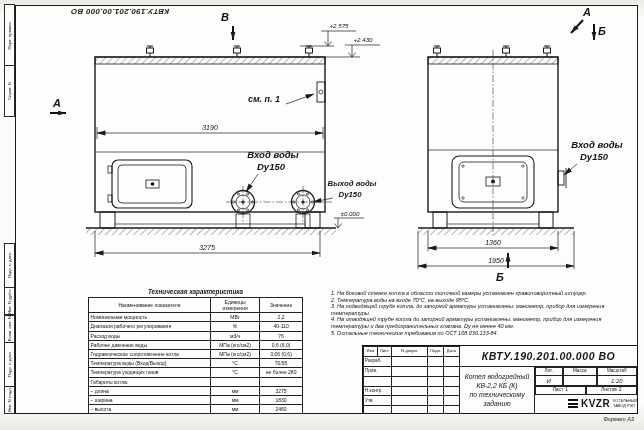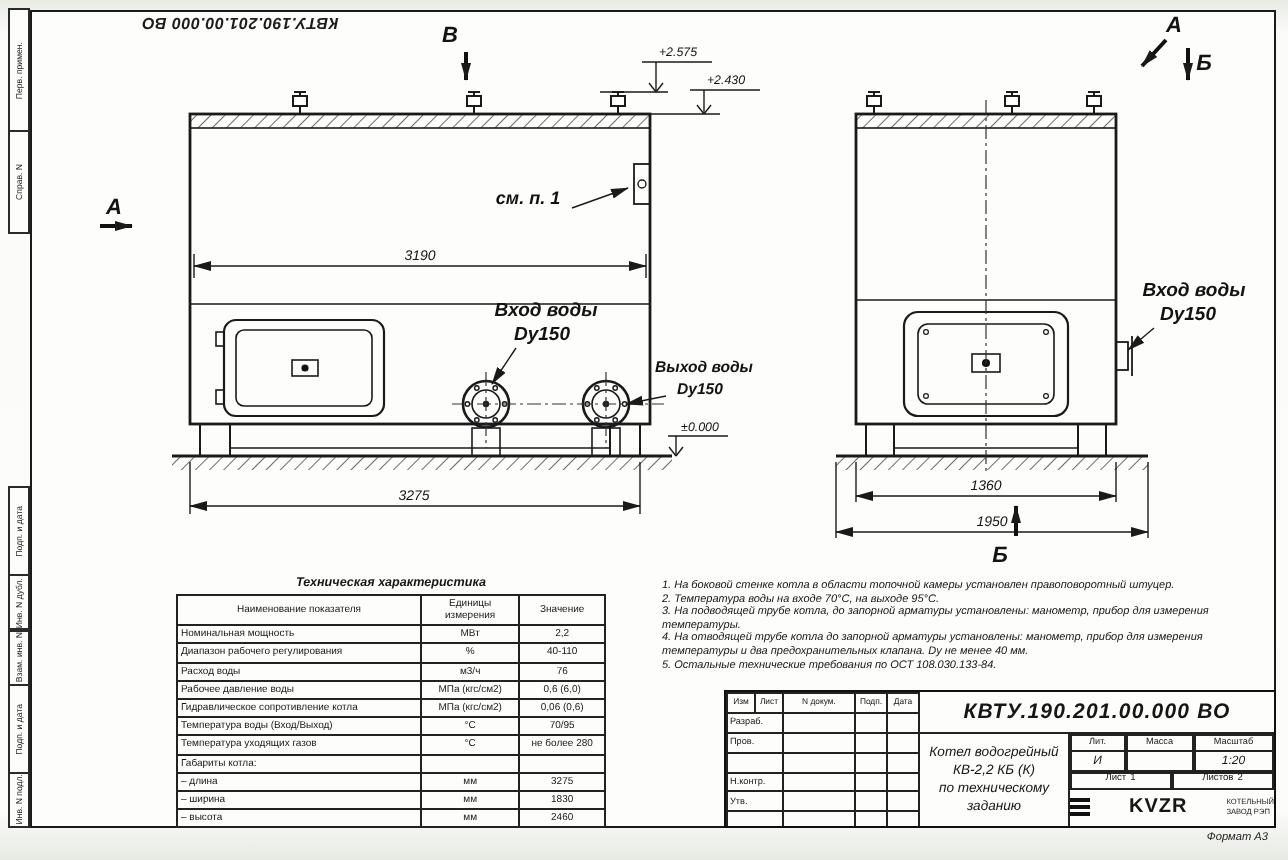--- a/index.html
+++ b/index.html
@@ -50,21 +50,21 @@
   .tb-name{flex:1;border-right:0.9px solid #222;display:flex;flex-direction:column;align-items:center;justify-content:center;
            font:italic 6.8px/1.35 "Liberation Sans",sans-serif;text-align:center;}
   .tb-meta{width:102px;display:flex;flex-direction:column;}
   .mrow{display:grid;grid-template-columns:28px 34px 1fr;}
   .mrow>div{border:0.5px solid #222;margin:-0.5px 0 0 -0.5px;font:4.6px/1 "Liberation Sans",sans-serif;
             display:flex;align-items:center;justify-content:center;height:9px;box-sizing:border-box;}
   .mrow.vals>div{height:11px;font:italic 6px "Liberation Sans",sans-serif;}
   .mrow2{display:grid;grid-template-columns:1fr 1fr;}
   .mrow2>div{border:0.5px solid #222;margin:-0.5px 0 0 -0.5px;font:4.8px/1 "Liberation Sans",sans-serif;
              display:flex;align-items:center;justify-content:center;gap:2px;height:9px;box-sizing:border-box;}
-  .logo{flex:1;display:flex;align-items:center;justify-content:space-between;gap:3px;}
+  .logo{flex:1;display:flex;align-items:center;justify-content:flex-end;gap:3px;}
   .logo-bars{width:10px;height:10px;background:repeating-linear-gradient(180deg,#111 0 2px,transparent 2px 3.6px);}
   .logo-kvzr{font:bold 10px "Liberation Sans",sans-serif;letter-spacing:.5px;}
   .logo-sub{display:flex;flex-direction:column;font:3.8px/1.2 "Liberation Sans",sans-serif;}
   .fmt{position:absolute;right:10px;top:416px;font:italic 5.6px "Liberation Sans",sans-serif;color:#222;}
 </style>
 </head>
 <body>
 
 <div class="page">
 

